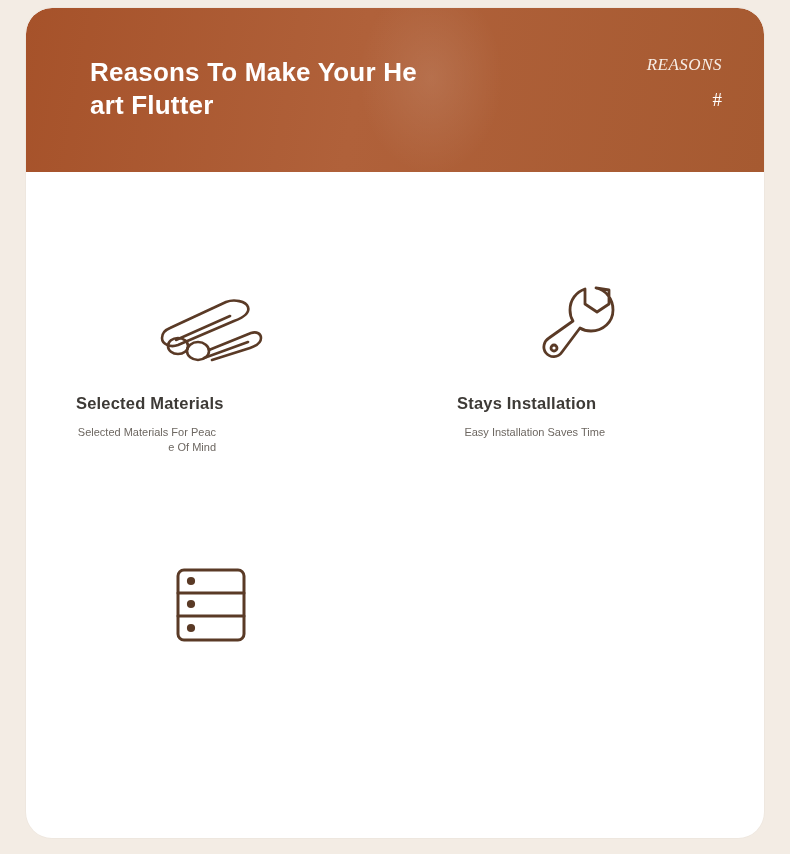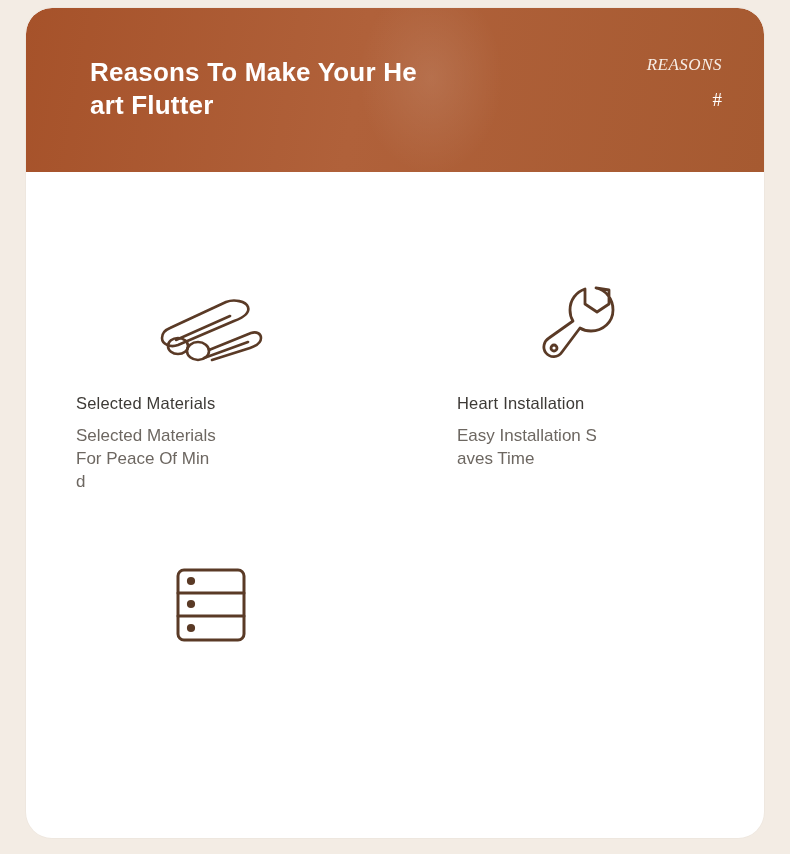--- a/index.html
+++ b/index.html
@@ -101,28 +101,30 @@
     justify-content: center;
     margin-bottom: 26px;
   }
   .cell-title {
     text-align: left;
     padding-left: 10px;
     font-size: 16.5px;
     color: #3d3a36;
     letter-spacing: 0.2px;
     margin-bottom: 12px;
+    font-weight: bold;
   }
   .cell-desc {
     padding-left: 10px;
     width: 140px;
-    font-size: 17px;
+    font-size: 11px;
     line-height: 1.35;
     color: #6d6761;
     word-break: break-all;
+    text-align: right;
   }
   .cell.right .cell-title,
   .cell.right .cell-desc {
     padding-left: 22px;
   }
   .cell.right .cell-desc {
     width: 148px;
   }
   svg { display: block; }
 </style>
@@ -156,21 +158,21 @@
       <div class="cell-desc">Selected Materials For Peace Of Mind</div>
     </div>
 
     <div class="cell right">
       <div class="icon-wrap">
         <svg width="80" height="86" viewBox="0 0 80 86" fill="none" stroke="#5a3a26" stroke-width="2.8" stroke-linecap="round" stroke-linejoin="round">
           <path d="M56 6 C66 8 73 17 73 28 C73 40 63 49 51 49 C47 49 43 48 40 46 L22 70 C18 76 10 76 6 71 C2 66 4 59 9 56 L33 39 C31 36 30 32 30 28 C30 18 36 10 45 7 L45 22 L57 30 L69 22 L69 8 Z"></path>
           <circle cx="14" cy="66" r="3"></circle>
         </svg>
       </div>
-      <div class="cell-title">Heart Installation</div>
+      <div class="cell-title">Stays Installation</div>
       <div class="cell-desc">Easy Installation Saves Time</div>
     </div>
 
 
     <div class="cell right">
       <div class="icon-wrap">
         <svg width="78" height="82" viewBox="0 0 78 82" fill="none" stroke="#5a3a26" stroke-width="3" stroke-linecap="round" stroke-linejoin="round">
           <rect x="6" y="6" width="66" height="70" rx="6"></rect>
           <path d="M6 29 L72 29"></path>
           <path d="M6 52 L72 52"></path>

